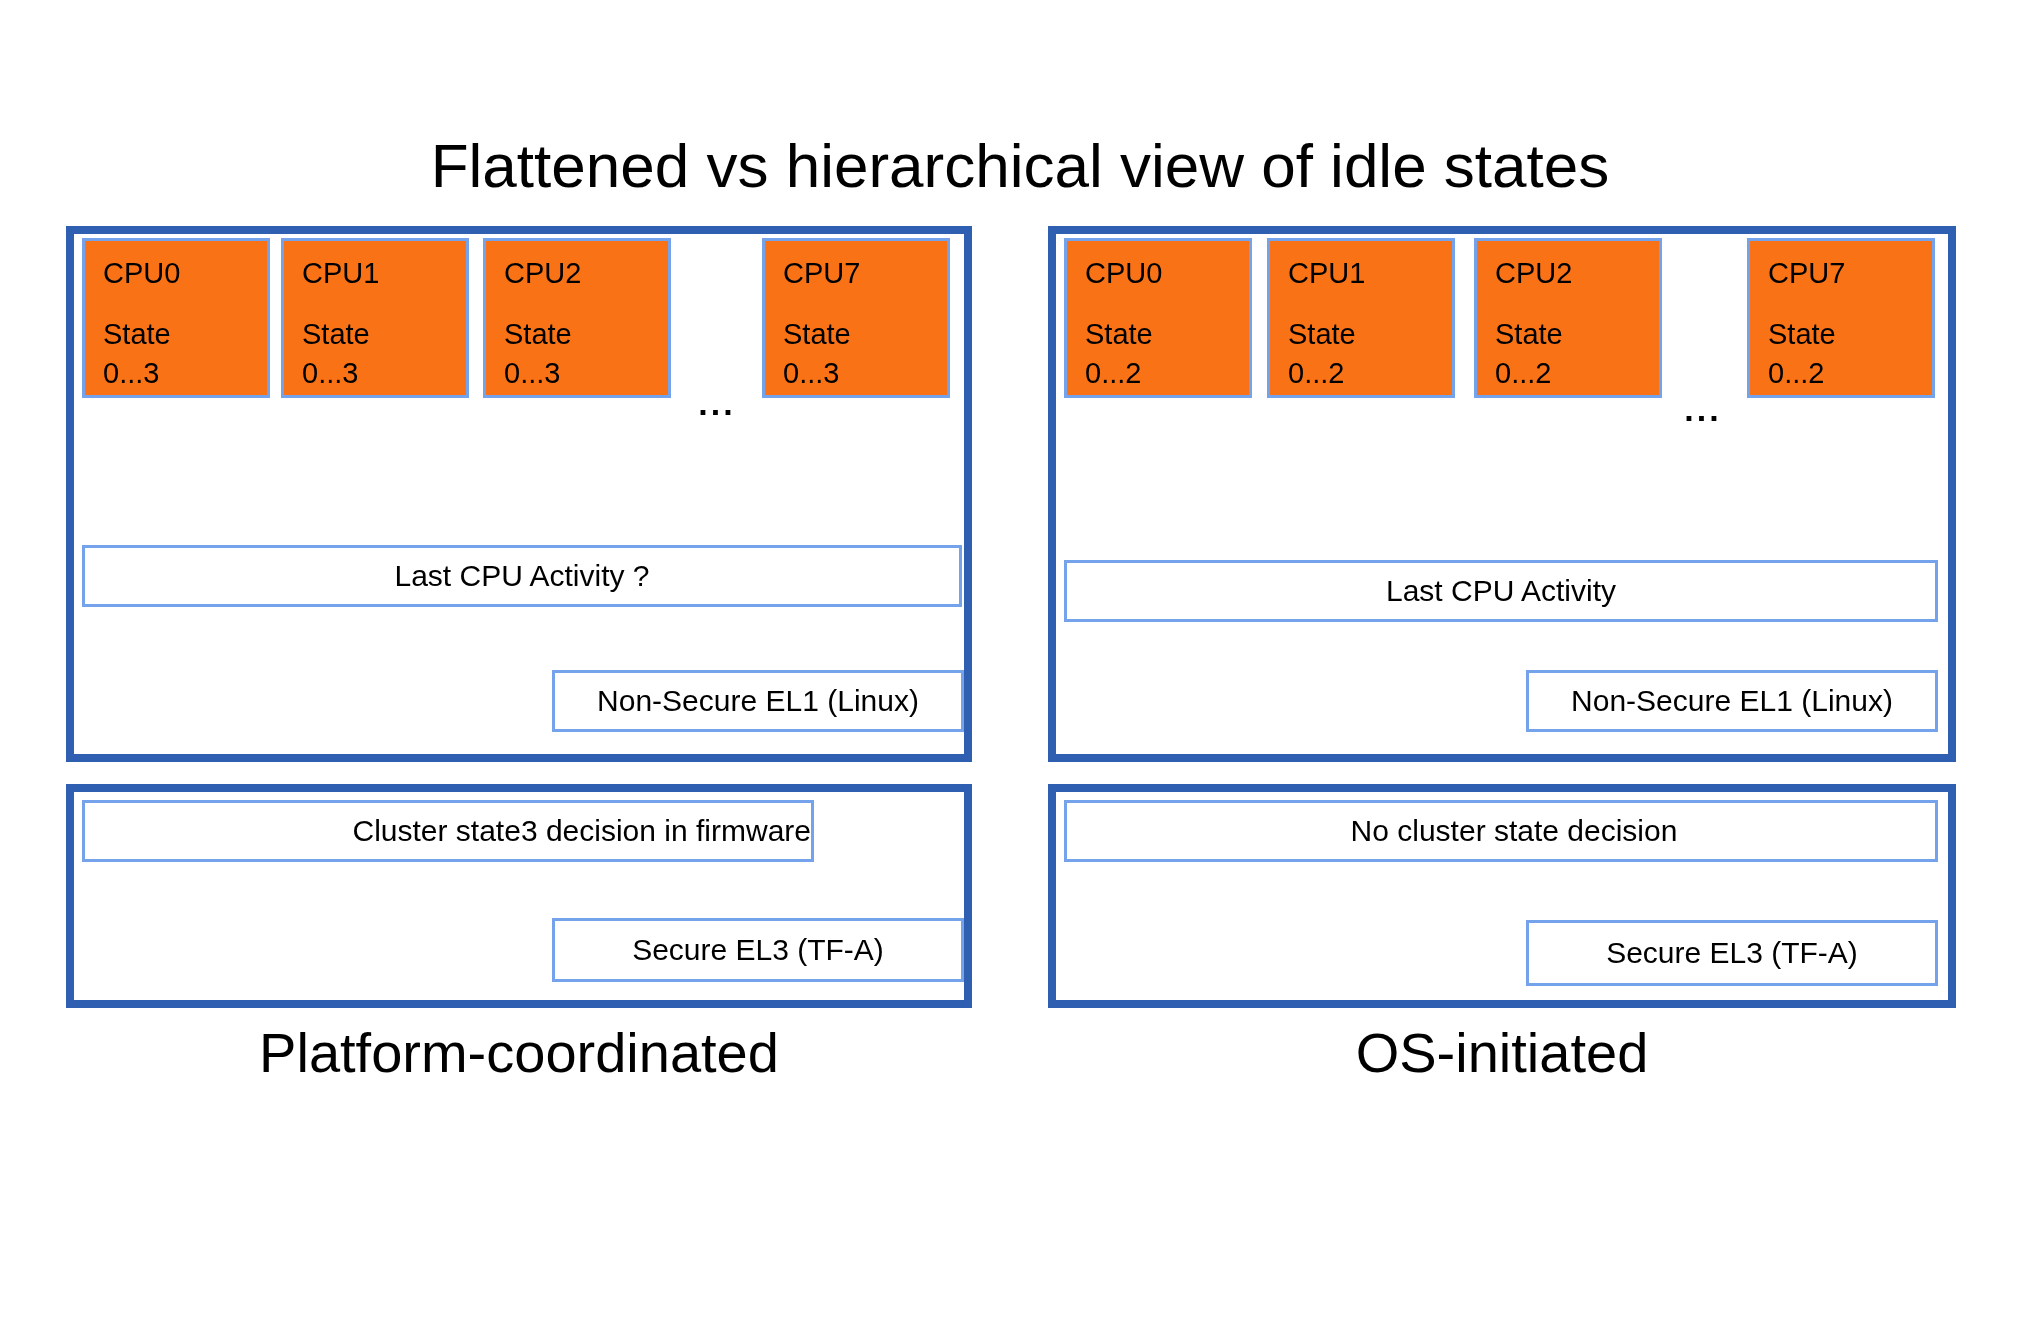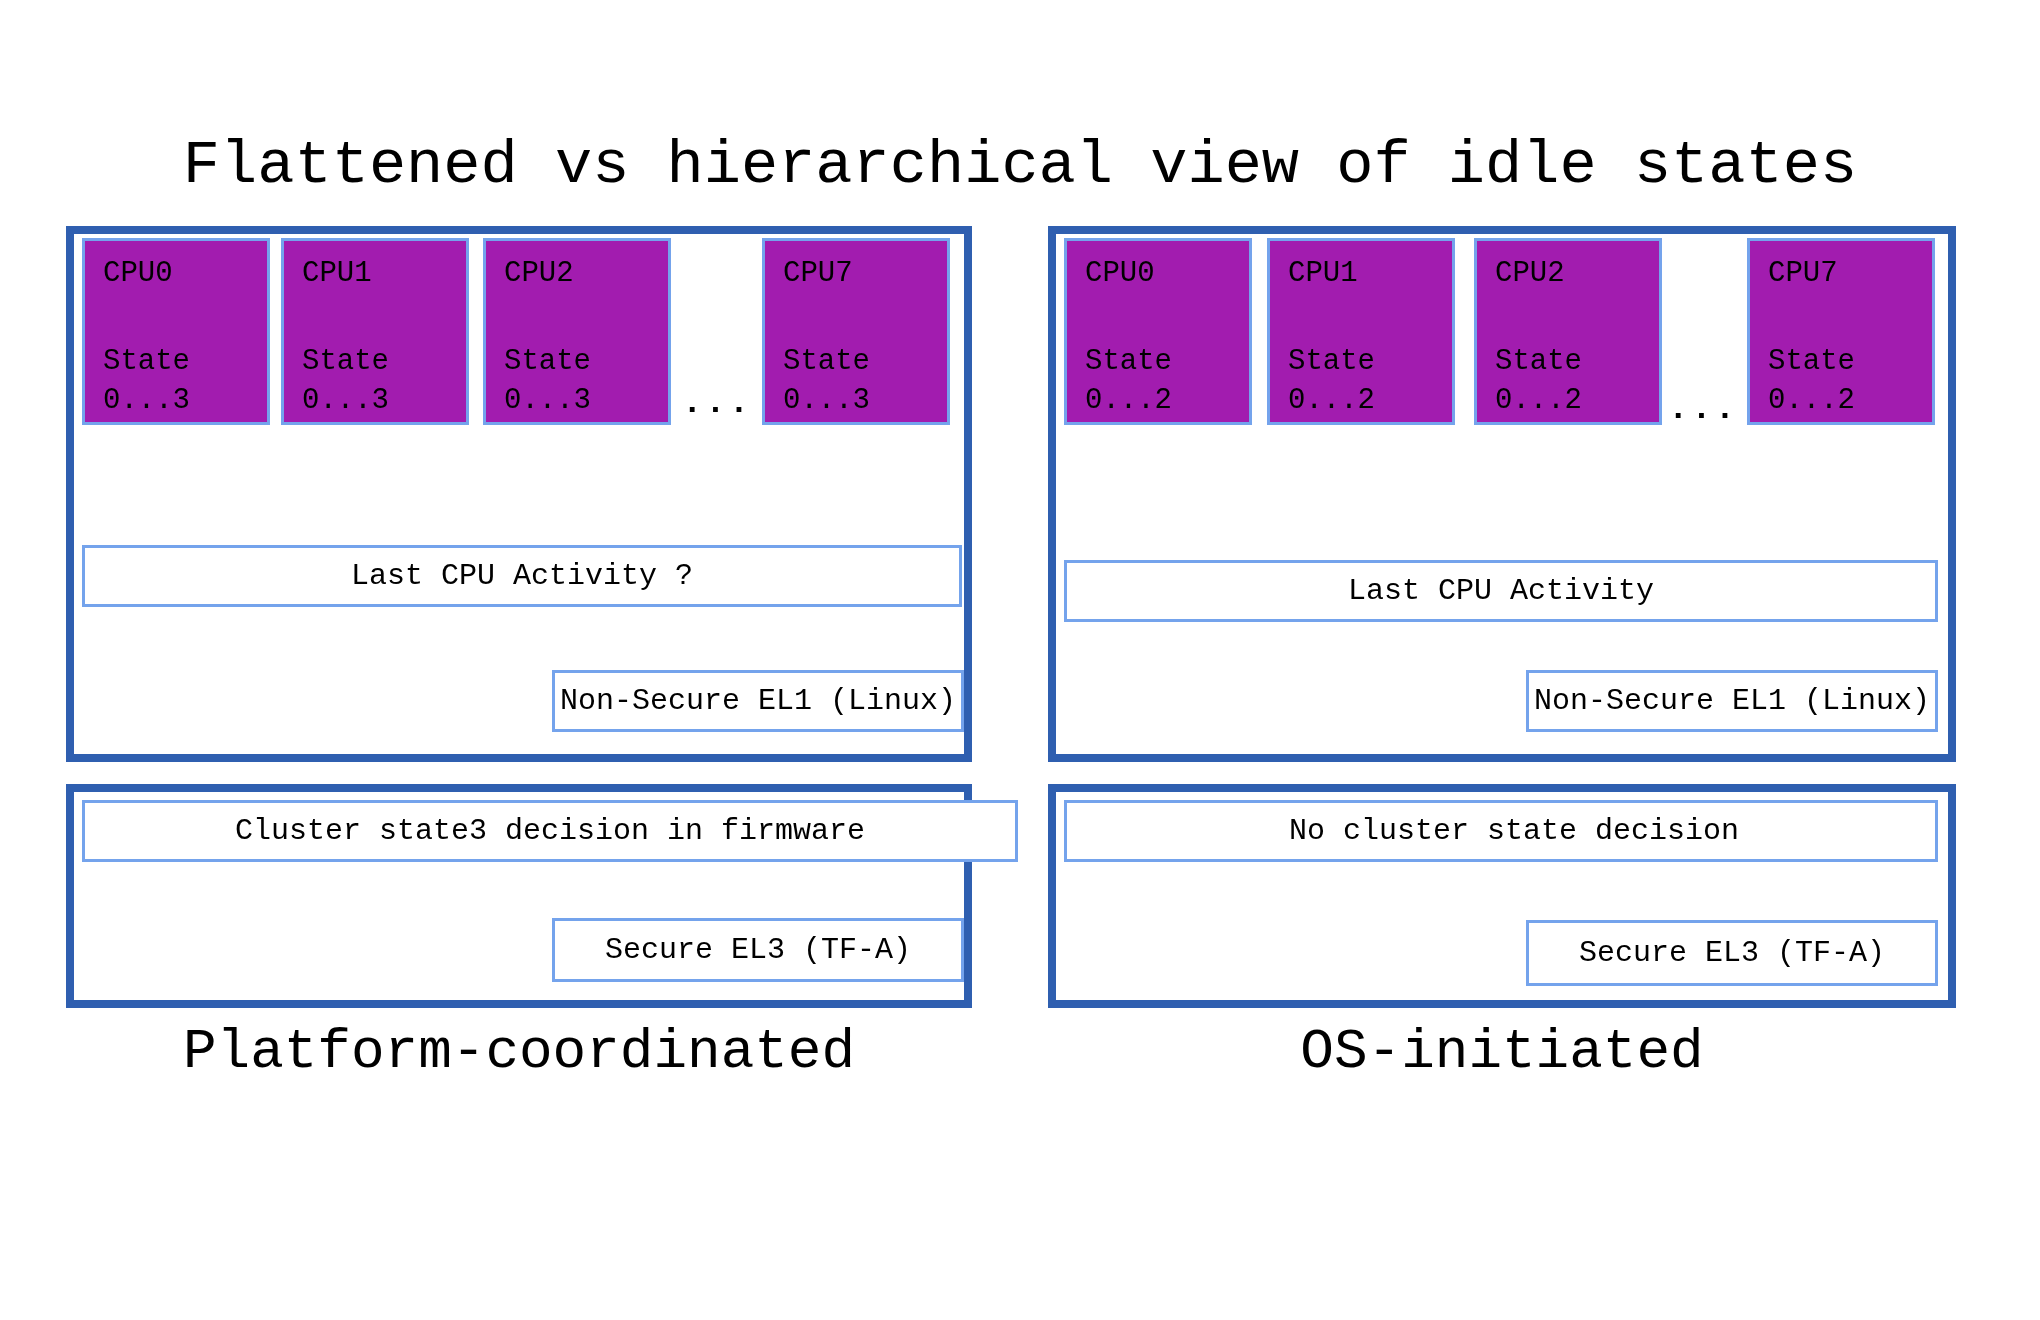--- a/index.html
+++ b/index.html
@@ -5,21 +5,21 @@
   html, body {
     margin: 0;
     padding: 0;
     background: #ffffff;
   }
   .page {
     position: relative;
     width: 2040px;
     height: 1320px;
     background: #ffffff;
-    font-family: Liberation Mono, monospace;
+    font-family: Liberation Sans, sans-serif;
     color: #000000;
     overflow: hidden;
   }
   .title {
     position: absolute;
     left: 0;
     top: 132px;
     width: 100%;
     text-align: center;
     font-size: 62px;
@@ -41,23 +41,23 @@
     align-items: center;
     justify-content: center;
     font-size: 30px;
     line-height: 1.2;
     text-align: center;
   }
   .cpu-box {
     position: absolute;
     box-sizing: border-box;
     border: 3px solid var(--inner-border, #74a3ec);
-    background: #a21caf;
+    background: #f97316;
     width: 188px;
-    height: 187px;
+    height: 160px;
   }
   .cpu-name {
     position: absolute;
     left: 18px;
     top: 16px;
     font-size: 29px;
   }
   .cpu-state {
     position: absolute;
     left: 18px;
@@ -112,21 +112,21 @@
   <div class="inner-box" style="left:82px; top:505px; width:880px; height:62px;margin-top:40px;">
     <span>Last CPU Activity ?</span>
   </div>
 
   <div class="inner-box" style="left:552px; top:670px; width:412px; height:62px;">
     <span>Non-Secure EL1 (Linux)</span>
   </div>
 
   <div class="outer-box" style="left:66px; top:784px; width:906px; height:224px;"></div>
 
-  <div class="inner-box" style="left:82px; top:800px; width:936px; height:62px;">
+  <div class="inner-box" style="left:82px; top:800px; width:732px; height:62px;justify-content:flex-end;">
     <span>Cluster state3 decision in firmware</span>
   </div>
 
   <div class="inner-box" style="left:552px; top:918px; width:412px; height:64px;">
     <span>Secure EL3 (TF-A)</span>
   </div>
 
   <div class="caption" style="left:66px; top:1022px; width:906px;">Platform-coordinated</div>
 
   <div class="outer-box" style="left:1048px; top:226px; width:908px; height:536px;"></div>

